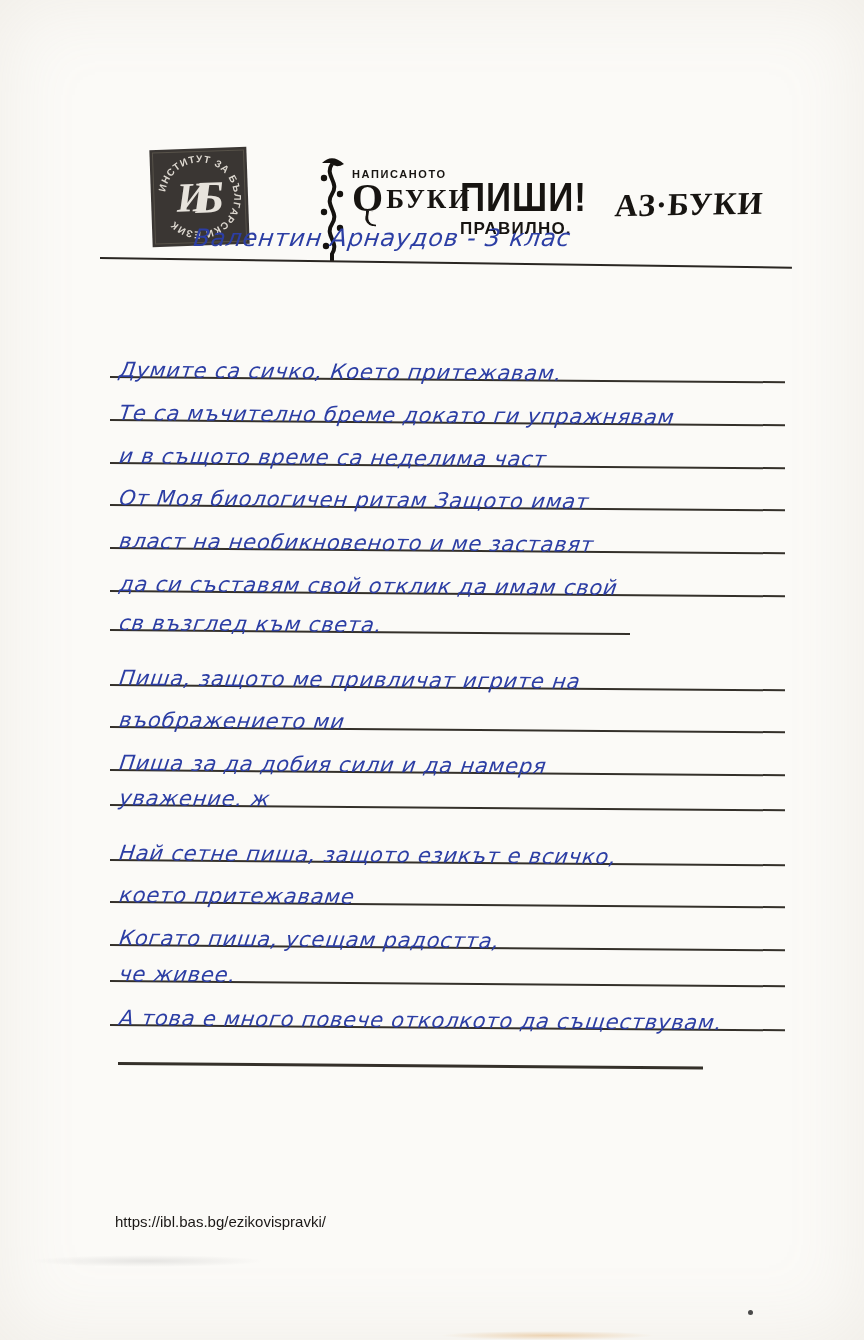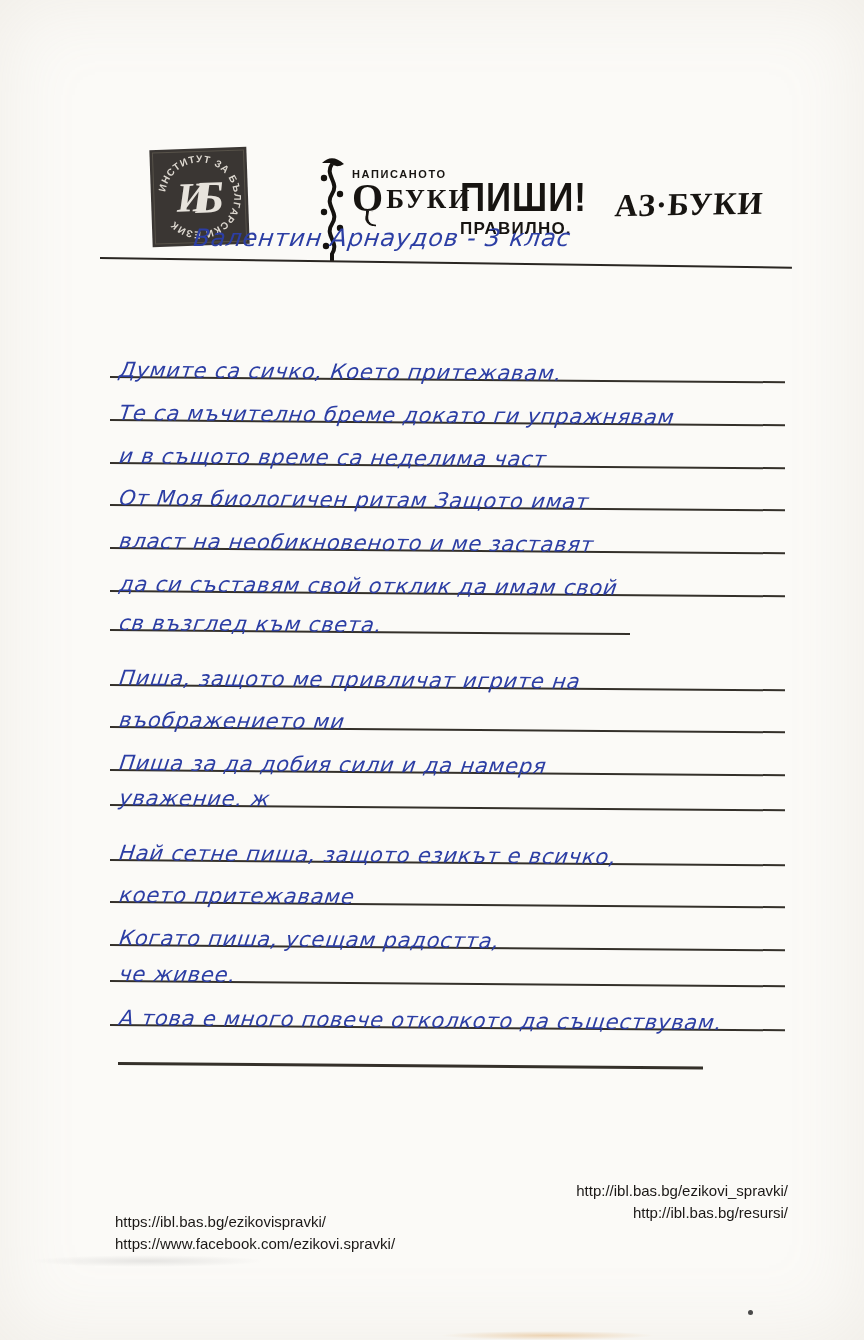--- a/index.html
+++ b/index.html
@@ -150,23 +150,18 @@
         <span class="hand">че живее.</span>
       </div>
       <div class="essay-row" style="left: 110px; top: 980px; width: 675px;">
         <span class="hand">А това е много повече отколкото да съществувам.</span>
       </div>
       <div class="essay-row" style="left: 118px; top: 1018px; width: 585px; border-bottom-width: 3px;"></div>
     </div>
 
   <div class="foot left" id="foot-left">
       <div>https://ibl.bas.bg/ezikovispravki/</div>
-      <div>https://www.facebook.com/ezikovi.spravki/</div>
-    </div>
-  <div class="foot right" id="foot-right">
-      <div>http://ibl.bas.bg/ezikovi_spravki/</div>
-      <div>http://ibl.bas.bg/resursi/</div>
     </div>
 
   <div class="smudge warm"></div>
   <div class="smudge dot"></div>
   <div class="smudge gray"></div>
 </div>
 
 </body></html>

